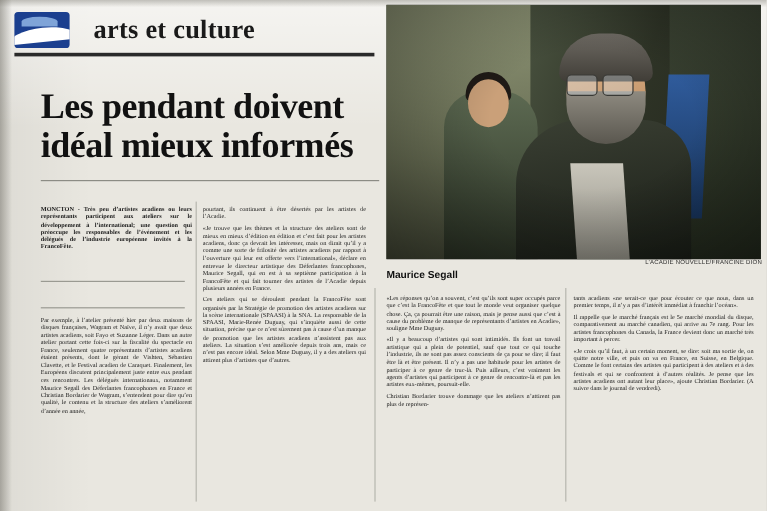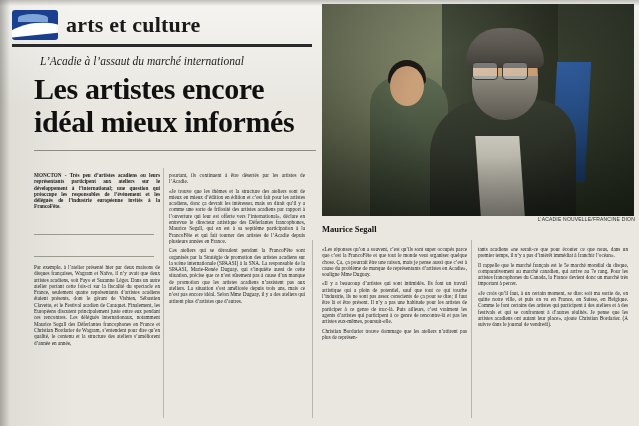--- a/index.html
+++ b/index.html
@@ -25,20 +25,21 @@
   }
   
   .masthead {
     position: absolute;
     left: 12px;
     top: 8px;
     width: 300px;
     height: 34px;
     display: flex;
     align-items: center;
+    gap: 12px;
   }
   .logo {
     width: 46px;
     height: 30px;
     border-radius: 3px;
     background: #1b3f8f;
     position: relative;
     overflow: hidden;
     flex: 0 0 auto;
     margin-right: 8px;
@@ -228,21 +229,21 @@
     font-family: "Liberation Sans", sans-serif;
     text-transform: uppercase;
   }
   .photo-caption {
     position: absolute;
     left: 322px;
     top: 224px;
     font-size: 8.5px;
     font-weight: bold;
     color: #111;
-    font-family: Liberation Serif, serif;
+    font-family: Liberation Sans, sans-serif;
   }
   
   .byline {
     position: absolute;
     left: 34px;
     top: 238px;
     width: 120px;
     text-align: center;
   }
   .byline .name {
@@ -311,23 +312,22 @@
 
   <div class="scan-edge-t"></div>
   <div class="scan-edge-l"></div>
 
   <div class="masthead">
     <div class="logo"></div>
     <div class="masthead-title">arts et culture</div>
   </div>
   <div class="rule-thick"></div>
 
-  <div class="kicker">L’Acadie à l’assaut du marché international</div>
   <div class="headline">
-    <div>Les artistes encore</div>
+    <div>Les pendant doivent</div>
     <div>idéal mieux informés</div>
   </div>
   <div class="rule-under-head"></div>
 
   <div class="photo">
     <div class="ph-bg"></div>
     <div class="ph-wall"></div>
     <div class="ph-panel"></div>
     <div class="ph-blue"></div>
     <div class="ph-person-bg"></div>

